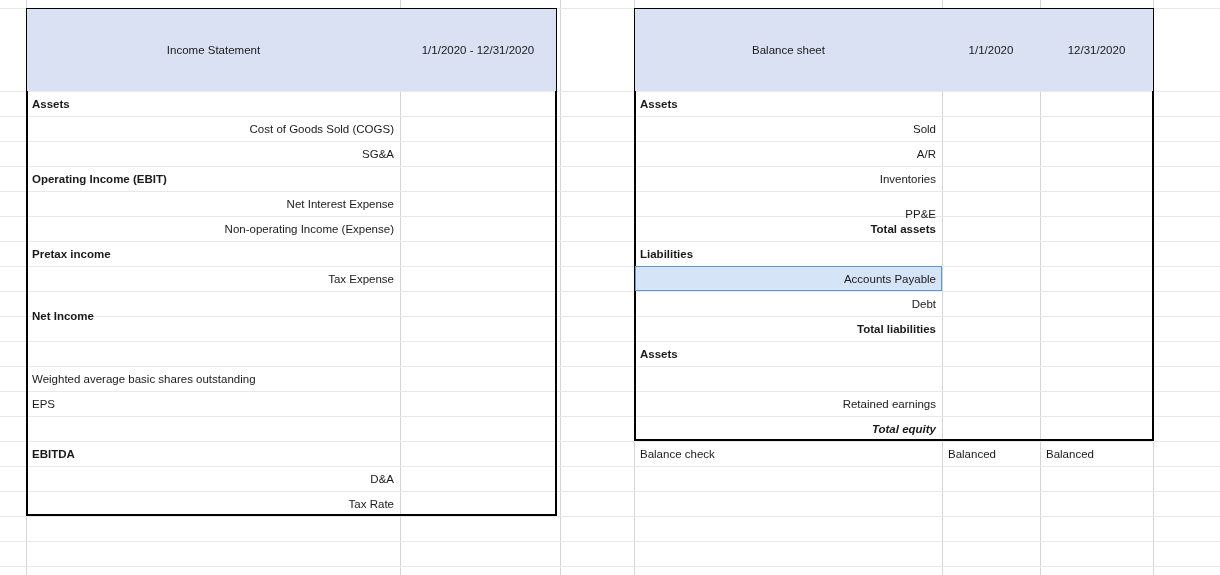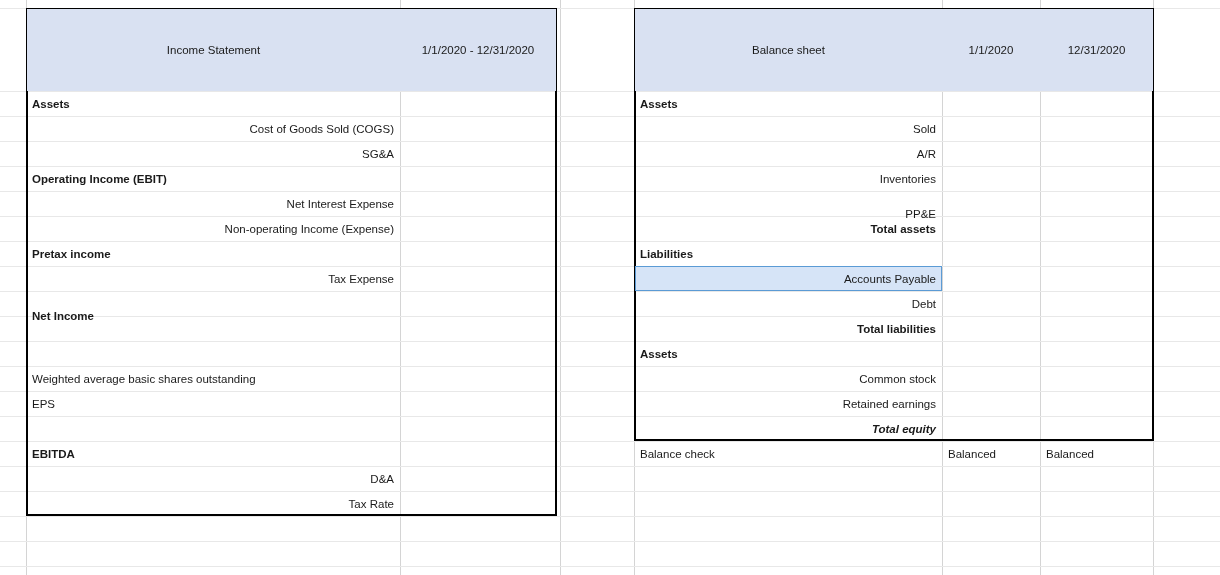--- a/index.html
+++ b/index.html
@@ -268,21 +268,20 @@
         <div class="cell label-right bold" style="width: 308px;">Total liabilities</div>
         <div class="cell label-right" style="width: 98px;"></div>
         <div class="cell label-right" style="width: 113px;"></div>
       </div>
       <div class="row" style="top: 341px; left: 634px; width: 519px;">
         <div class="cell label-left bold" style="width: 308px;">Assets</div>
         <div class="cell label-right" style="width: 98px;"></div>
         <div class="cell label-right" style="width: 113px;"></div>
       </div>
       <div class="row" style="top: 366px; left: 634px; width: 519px;">
-        <div class="cell label-right" style="width: 308px;">Common stock</div>
         <div class="cell label-right" style="width: 98px;"></div>
         <div class="cell label-right" style="width: 113px;"></div>
       </div>
       <div class="row" style="top: 391px; left: 634px; width: 519px;">
         <div class="cell label-right" style="width: 308px;">Retained earnings</div>
         <div class="cell label-right" style="width: 98px;"></div>
         <div class="cell label-right" style="width: 113px;"></div>
       </div>
       <div class="row" style="top: 416px; left: 634px; width: 519px; font-style: italic;">
         <div class="cell label-right bold" style="width: 308px;">Total equity</div>

